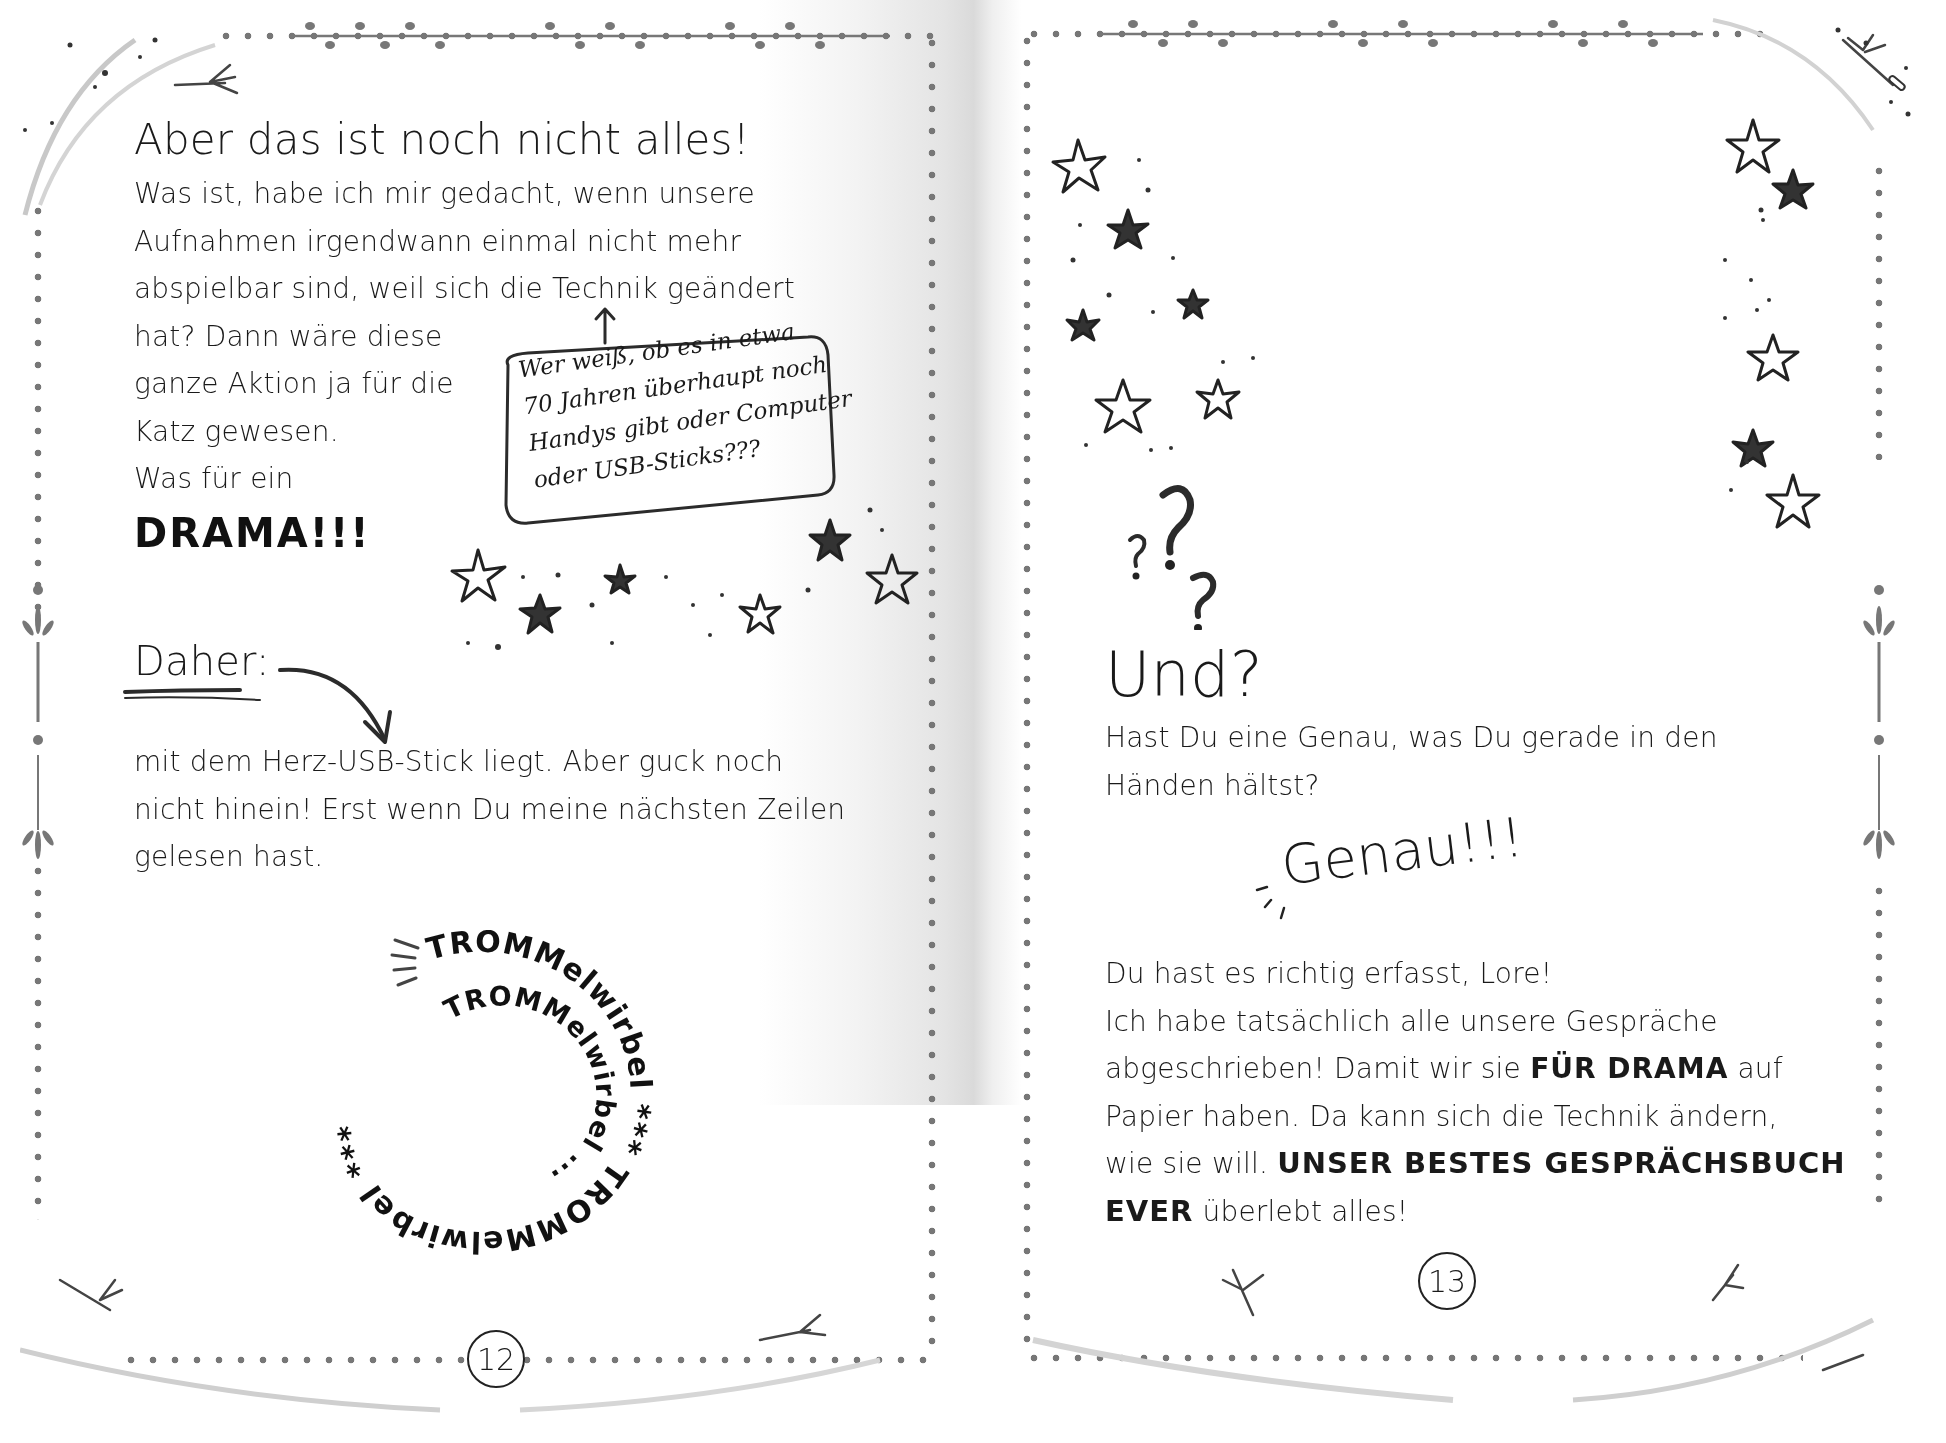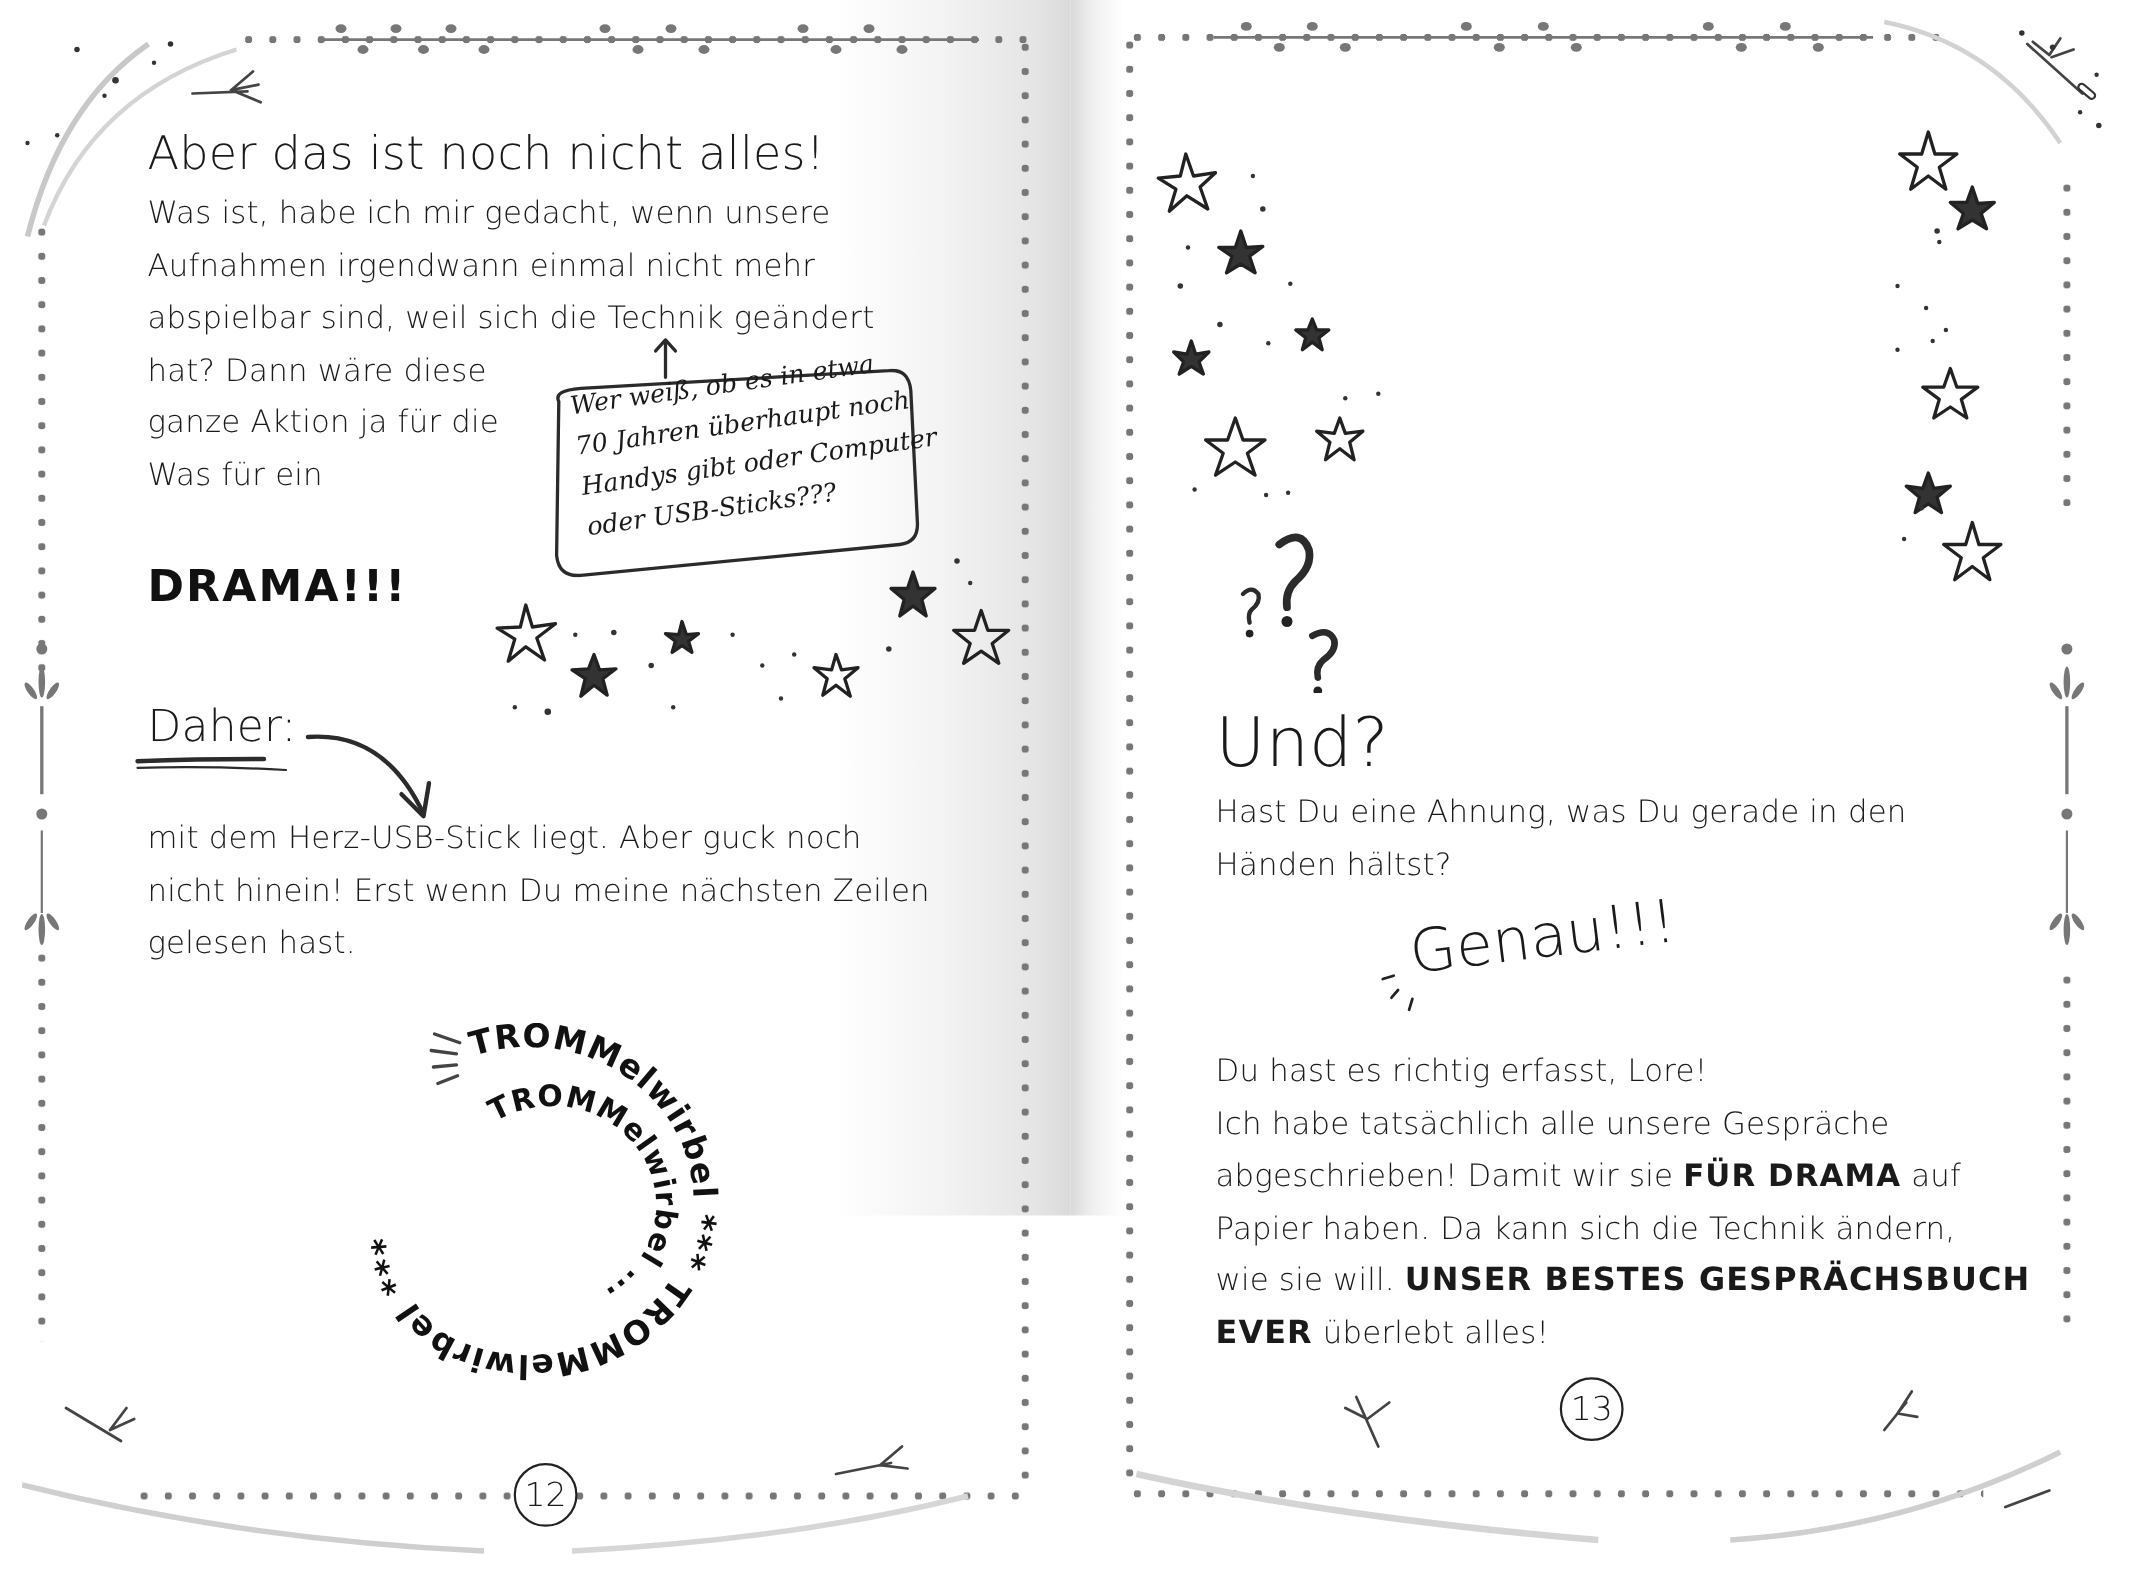--- a/index.html
+++ b/index.html
@@ -101,20 +101,21 @@
   </svg>
 
   <div class="abs hand title" style="left:134px; top:115px;">Aber das ist noch nicht alles!</div>
 
   <div class="abs hand body" style="left:134px; top:170px; width:700px;">
     <div>Was ist, habe ich mir gedacht, wenn unsere</div>
     <div>Aufnahmen irgendwann einmal nicht mehr</div>
     <div>abspielbar sind, weil sich die Technik geändert</div>
     <div>hat? Dann wäre diese</div>
     <div>ganze Aktion ja für die</div>
+    <div>Katz gewesen.</div>
     <div>Was für ein</div>
   </div>
 
   <div class="abs drama" style="left:134px; top:510px;">DRAMA!!!</div>
 
   <svg class="abs" style="left:590px; top:305px;" width="30" height="40" viewBox="0 0 30 40">
     <path d="M15 38 L15 4 M6 14 L15 4 L24 14" class="stroke" stroke-width="3"></path>
   </svg>
 
   <svg class="callout" viewBox="0 0 350 190">
@@ -299,21 +300,21 @@
         <circle cx="12" cy="208" r="2"></circle>
         <circle cx="44" cy="200" r="2"></circle>
         <circle cx="34" cy="352" r="2"></circle>
         <circle cx="18" cy="380" r="2"></circle>
       </g>
   </svg>
 
   <div class="abs hand" style="left:132px; top:640px; font-size:62px; line-height:70px;">Und?</div>
 
   <div class="abs hand body" style="left:132px; top:714px; width:720px;">
-    <div>Hast Du eine Ahnung, was Du gerade in den</div>
+    <div>Hast Du eine Genau, was Du gerade in den</div>
     <div>Händen hältst?</div>
   </div>
 
   <div class="abs hand" style="left:305px; top:835px; font-size:54px; transform:rotate(-7deg); transform-origin:left top;">Genau!!!</div>
   <svg class="abs" style="left:282px; top:880px;" width="50" height="50" viewBox="0 0 50 50">
     <g stroke="#222" stroke-width="2.5" stroke-linecap="round">
         <line x1="2" y1="10" x2="12" y2="7"></line>
         <line x1="10" y1="27" x2="16" y2="20"></line>
         <line x1="26" y1="38" x2="29" y2="28"></line>
       </g>

